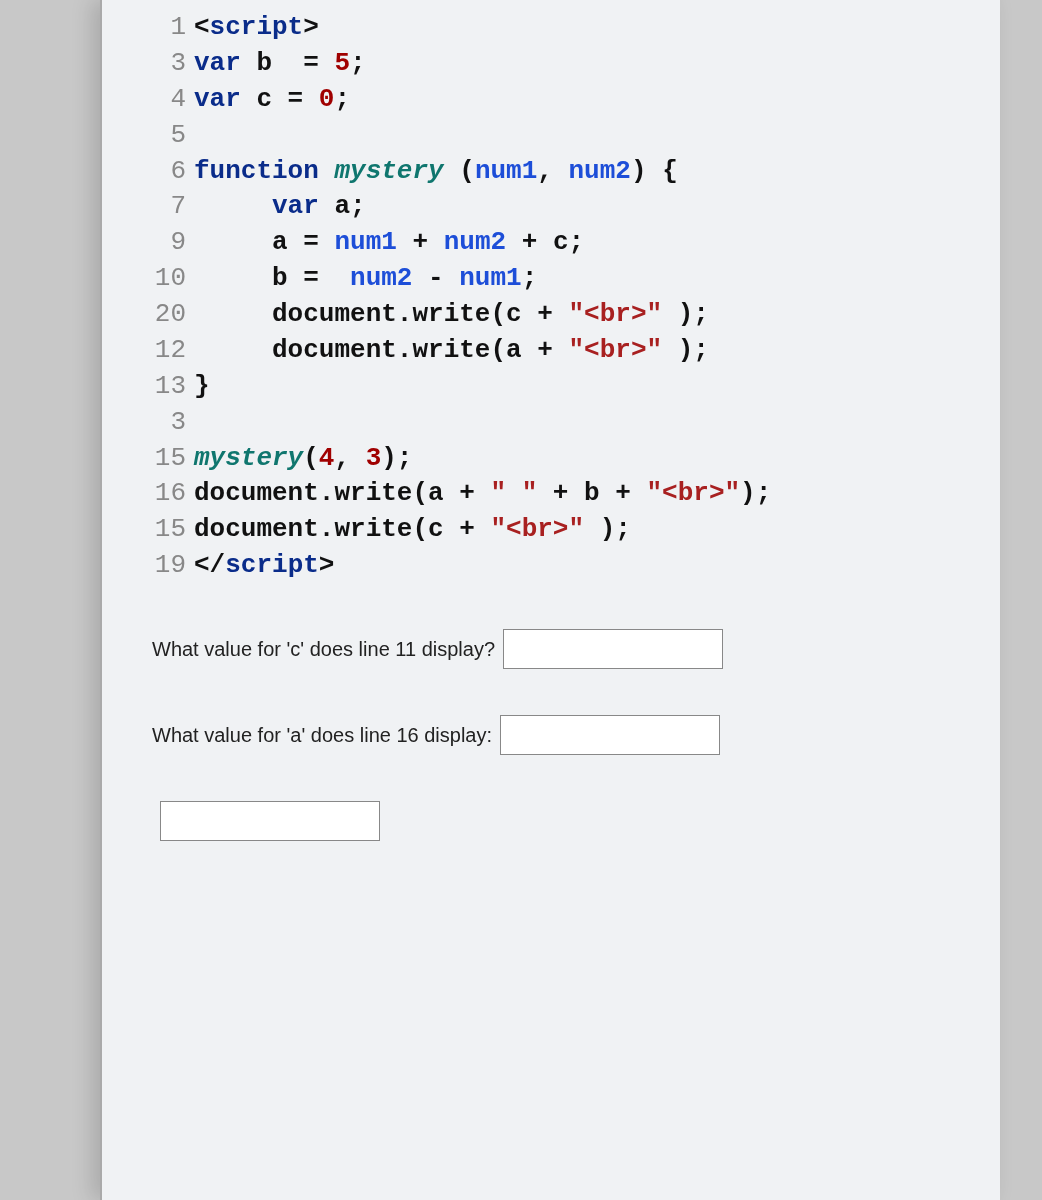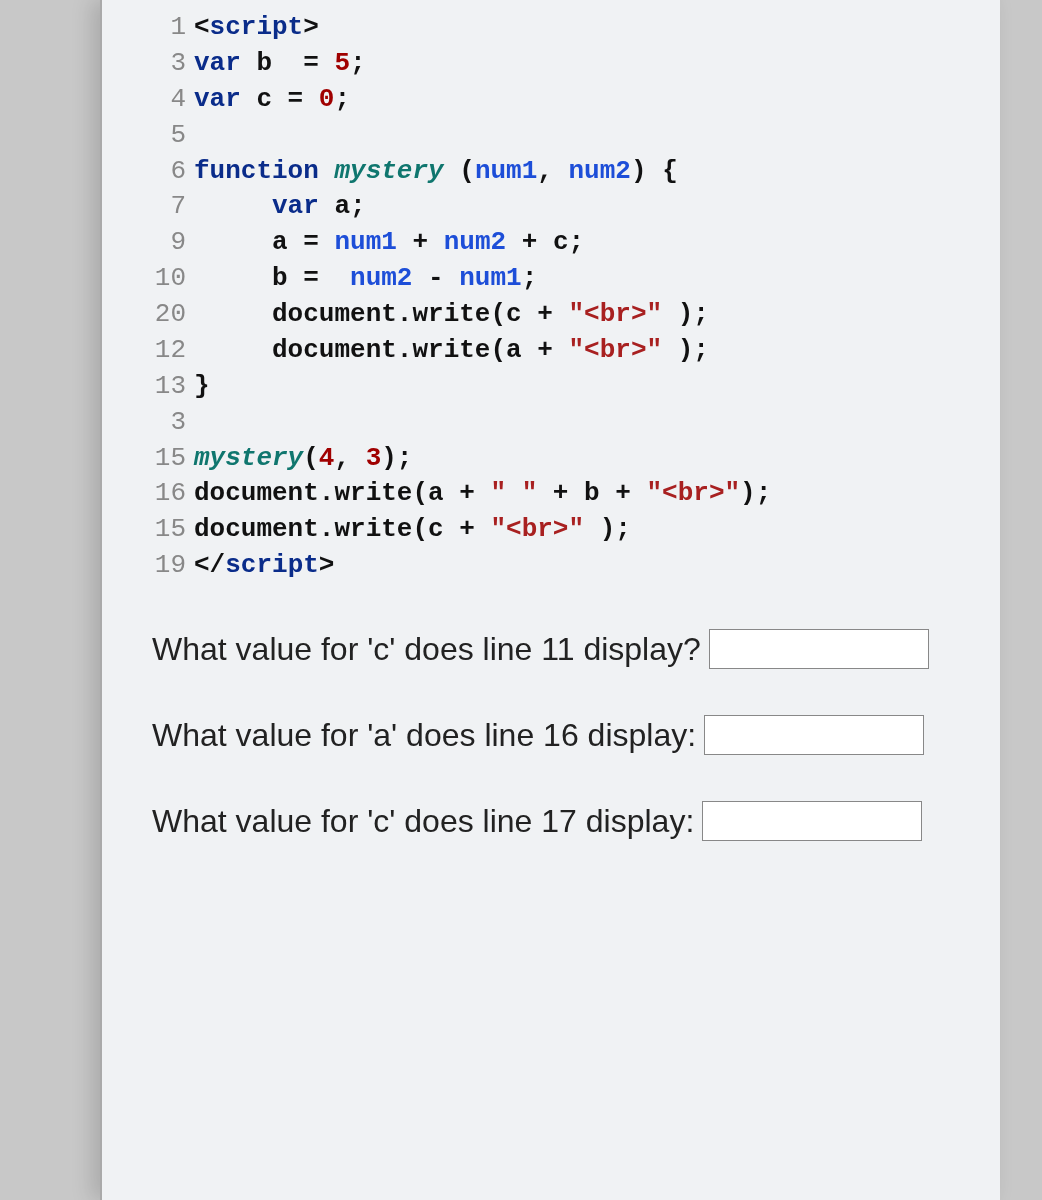--- a/index.html
+++ b/index.html
@@ -51,21 +51,21 @@
   .questions {
     margin-left: 30px;
     margin-top: 20px;
   }
   .qrow {
     display: flex;
     align-items: center;
     margin-bottom: 46px;
   }
   .qlabel {
-    font-size: 32px;
+    font-size: 20px;
     color: #222;
     font-family: "Segoe UI", Arial, sans-serif;
   }
   .qinput {
     margin-left: 8px;
     width: 220px;
     height: 40px;
     border: 1px solid #888;
     background: #fff;
     font-size: 20px;
@@ -100,18 +100,17 @@
   <div class="questions" id="questions">
       <div class="qrow">
         <span class="qlabel">What value for 'c' does line 11 display?</span>
         <input type="text" class="qinput" value="" style="">
       </div>
       <div class="qrow">
         <span class="qlabel">What value for 'a' does line 16 display:</span>
         <input type="text" class="qinput" value="" style="">
       </div>
       <div class="qrow">
-        <span class="qlabel">What value for 'c' does line 17 display:</span>
         <input type="text" class="qinput" value="" style="">
       </div>
     </div>
 
 </div>
 
 </body></html>

